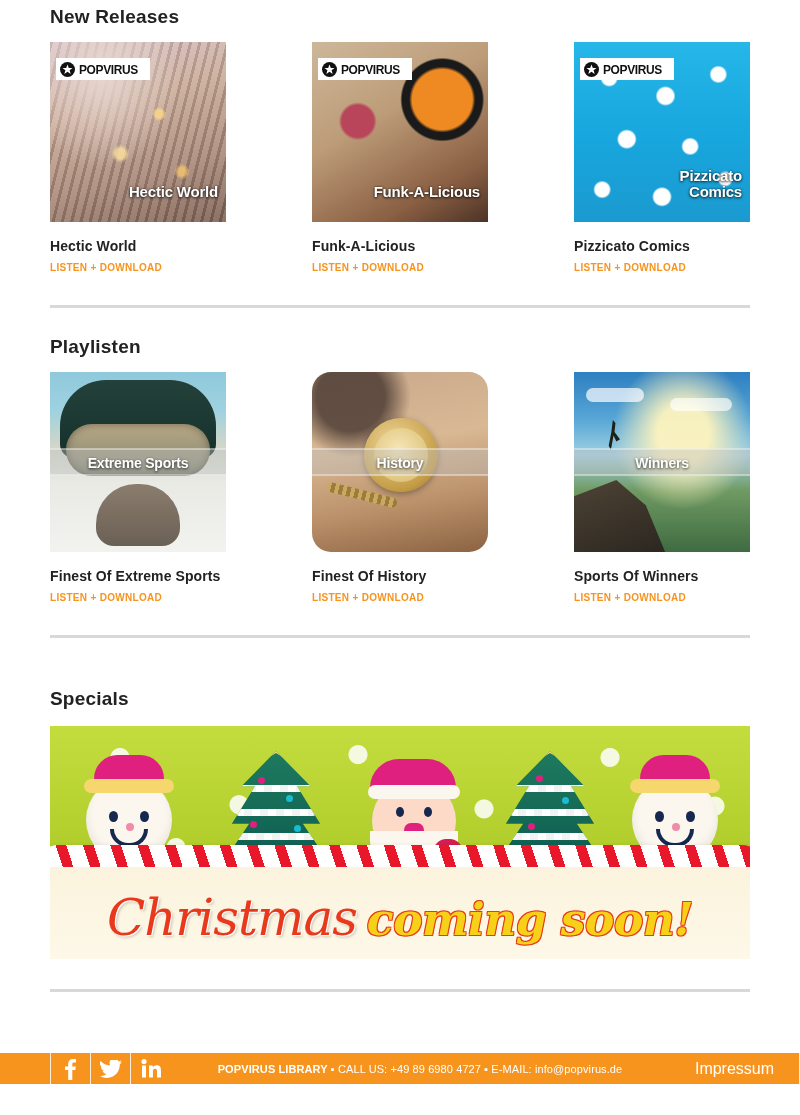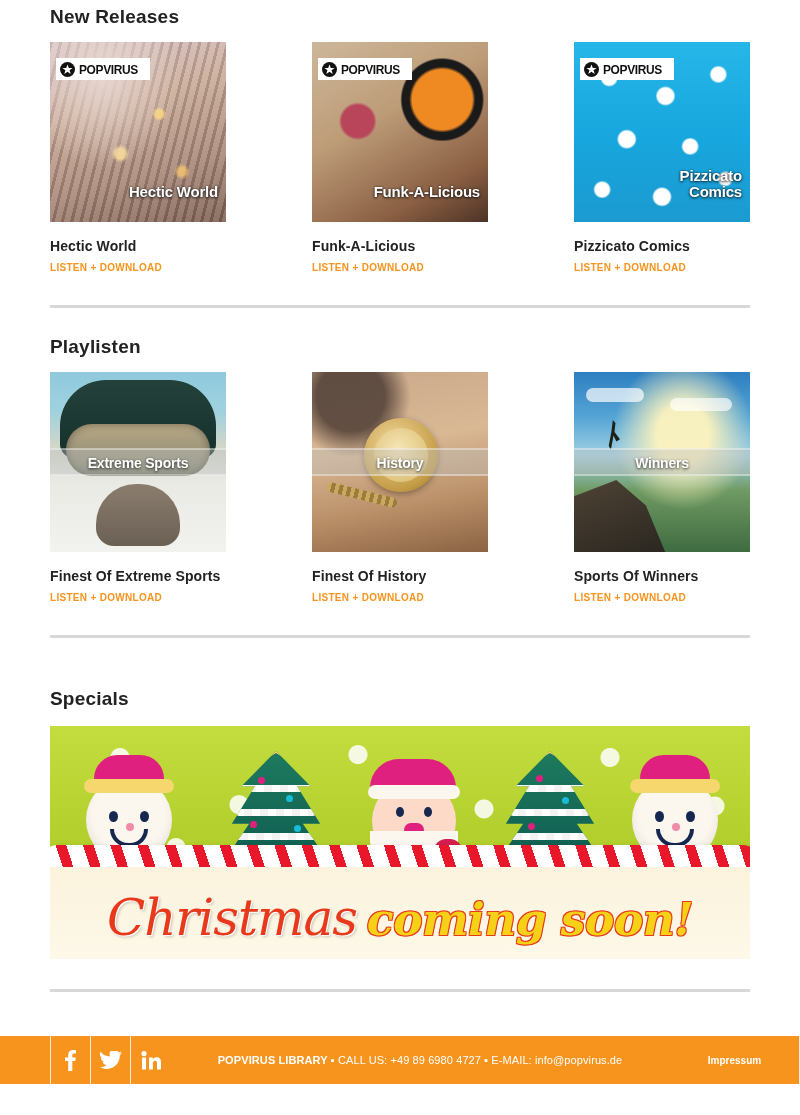--- a/index.html
+++ b/index.html
@@ -263,21 +263,21 @@
     font-size: 44px; font-weight: bold; font-style: italic;
     color: #f7d117;
     text-shadow: 1px 1px 0 #e8391c, -1px -1px 0 #e8391c, 1px -1px 0 #e8391c, -1px 1px 0 #e8391c;
     margin-left: 10px;
     letter-spacing: -0.5px;
   }
 
   
   .footer {
     position: absolute; left: 0; bottom: 31px;
-    width: 800px; height: 48px;
+    width: 800px; height: 31px;
     background: #F7941E;
     display: flex; align-items: stretch;
   }
   .f-spacer { width: 50px; }
   .social {
     width: 40px;
     display: flex; align-items: center; justify-content: center;
     border-left: 1px solid rgba(255,255,255,.85);
     cursor: pointer;
   }
@@ -293,21 +293,21 @@
     letter-spacing: 0.1px;
   }
   .foot-text .light { font-weight: normal; }
   .impressum-cell {
     display: flex; align-items: center; justify-content: center;
     width: 130px;
     border-right: 1px solid rgba(255,255,255,.85);
     cursor: pointer;
   }
   .impressum {
-    color: #ffffff; font-size: 10px; font-weight: bold;
+    color: #ffffff; font-size: 16px; font-weight: normal;
   }
 </style>
 </head>
 <body>
 
 <div class="page">
   <div class="content">
 
     <h2 class="section-title">New Releases</h2>
 
@@ -399,21 +399,21 @@
             <span class="band-text">Extreme Sports</span>
           </div>
         </div>
         <div class="card-title">Finest Of Extreme Sports</div>
         <a class="card-link">LISTEN + DOWNLOAD</a>
       </div>
 
       <div class="card">
         <div class="thumb" style="background:
                radial-gradient(circle at 22% 14%, rgba(60,45,40,.75) 0 34px, transparent 60px),
-               linear-gradient(170deg, #c9a98b 0%, #d9b894 40%, #b98f68 72%, #8c6343 100%);">
+               linear-gradient(170deg, #c9a98b 0%, #d9b894 40%, #b98f68 72%, #8c6343 100%); border-radius: 19px;">
           <div style="position:absolute;left:52px;top:46px;width:74px;height:74px;border-radius:50%;background:radial-gradient(circle at 40% 35%, #efd79a, #c49c46 70%, #8a6a2b 100%);box-shadow:0 2px 6px rgba(0,0,0,.35);"></div>
           <div style="position:absolute;left:62px;top:56px;width:54px;height:54px;border-radius:50%;background:radial-gradient(circle at 45% 40%, #f6e7b8, #d7b766);"></div>
           <div style="position:absolute;left:14px;top:118px;width:72px;height:10px;border-radius:6px;background:repeating-linear-gradient(90deg,#c9a95e 0 4px,#9b7c3e 4px 8px);transform:rotate(14deg);"></div>
           <div class="band">
             <span class="band-text">History</span>
           </div>
         </div>
         <div class="card-title">Finest Of History</div>
         <a class="card-link">LISTEN + DOWNLOAD</a>
       </div>

